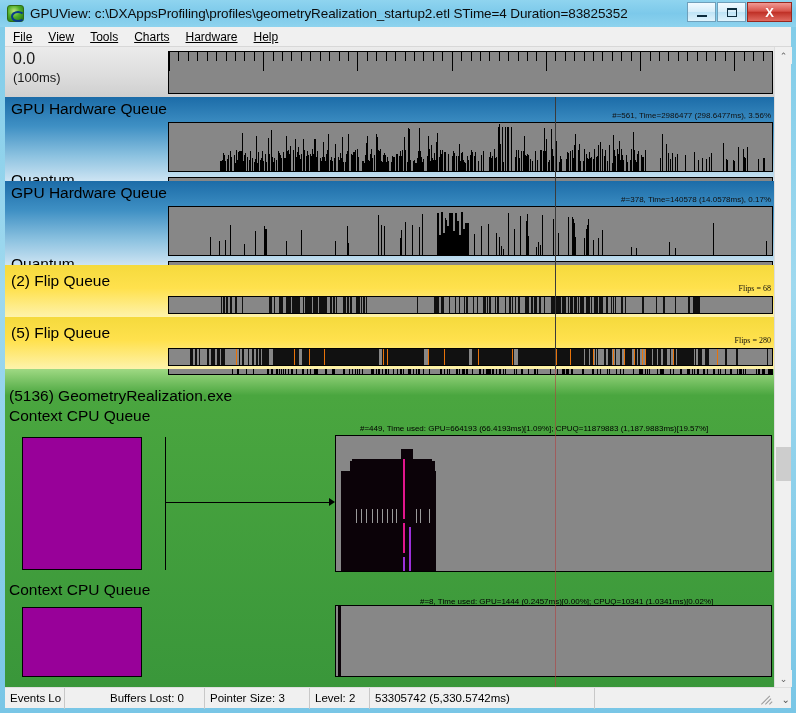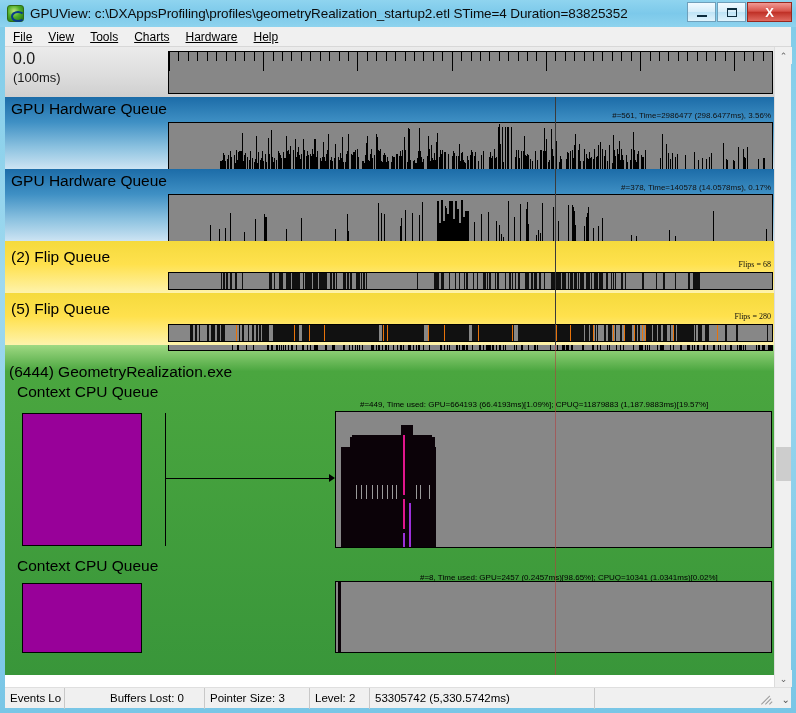--- a/index.html
+++ b/index.html
@@ -99,21 +99,21 @@
     position: absolute; background: #878787;
     border: 1px solid #000;
   }
   .ruler-track { left: 163px; top: 4px; width: 605px; height: 43px; }
   .tick { position: absolute; top: 0; width: 1px; background: #000; }
   .tick.minor { height: 9px; }
   .tick.major { height: 19px; }
 
   
   .row-gpu {
-    height: 72px;
+    height: 84px;
     background: linear-gradient(180deg,#1c6ca8 0%, #3f90c4 35%, #8cc2e0 70%, #cde4f3 100%);
   }
   .row-label {
     position: absolute; font-size: 15.5px; color: #000;
   }
   .gpu-title { left: 6px; top: 3px; }
   .gpu-quantum { left: 6px; top: 74px; }
   .stat-text {
     position: absolute; font-size: 8px; color: #101010;
     white-space: nowrap; font-family: "Liberation Sans", sans-serif;
@@ -132,21 +132,21 @@
   .flip-stat { right: 5px; top: 19px; font-family: Liberation Serif, serif; }
   .flip-track { left: 163px; top: 31px; width: 605px; height: 18px; }
   .flip-bar { position: absolute; top: 0; bottom: 0; background: #111; }
   .flip-orange { position: absolute; top: 0; bottom: 0; width: 1px; background: #e8730a; }
 
   
   .row-proc {
     background: linear-gradient(180deg,#9fd983 0%, #4aa63f 8%, #39963a 100%);
   }
   .proc-title { left: 4px; top: 18px; font-size: 15.5px; color: #000; position: absolute;}
-  .ctx-title  { position: absolute; left: 12px; top: 38px; font-size: 15.5px; color: #000;}
+  .ctx-title  { position: absolute; left: 4px; top: 38px; font-size: 15.5px; color: #000;}
   .proc-stat  { position: absolute; font-size: 8px; color: #000; white-space: nowrap; }
 
   .purple-box {
     position: absolute; background: #980199; border: 1px solid #000;
   }
   .vline { position: absolute; width: 1px; background: #000; }
   .arrow-line { position: absolute; height: 1px; background: #000; }
   .arrow-head {
     position: absolute; width: 0; height: 0;
     border-top: 4px solid transparent; border-bottom: 4px solid transparent;
@@ -1180,21 +1180,21 @@
           <div class="bar" style="left: 590px; width: 1px; height: 8px;"></div>
           <div class="bar" style="left: 593px; width: 1px; height: 8px;"></div>
           <div class="bar" style="left: 594px; width: 1px; height: 8px;"></div>
           <div class="bar" style="left: 595px; width: 1px; height: 8px;"></div>
           <div class="bar" style="left: 599px; width: 1px; height: 8px;"></div>
           <div class="bar" style="left: 600px; width: 1px; height: 8px;"></div>
           <div class="bar" style="left: 601px; width: 1px; height: 8px;"></div>
           <div class="bar" style="left: 602px; width: 1px; height: 8px;"></div>
         </div>
 
-      <div class="proc-title">(6444) GeometryRealization.exe</div>
+      <div class="proc-title">(5136) GeometryRealization.exe</div>
       <div class="ctx-title">Context CPU Queue</div>
       <div class="proc-stat" style="left:355px;top:55px;">#=449, Time used: GPU=664193 (66.4193ms)[1.09%]; CPUQ=11879883 (1,187.9883ms)[19.57%]</div>
 
       <div class="purple-box" style="left:17px;top:68px;width:120px;height:133px;"></div>
 
       <div class="vline" style="left:160px;top:68px;height:133px;"></div>
       <div class="arrow-line" style="left:160px;top:133px;width:164px;"></div>
       <div class="arrow-head" style="left:324px;top:129px;"></div>
 
       <div class="ctx-track" id="ctx-track-1" style="left:330px;top:66px;width:437px;height:137px;">
@@ -1219,21 +1219,21 @@
           <div class="gray-tick" style="left: 93px; bottom: 48px; height: 14px;"></div>
           <div class="pink-bar" style="left: 67px; bottom: 52px; height: 60px;"></div>
           <div class="pink-bar" style="left: 67px; bottom: 18px; height: 30px;"></div>
           <div class="violet-bar" style="left: 73px; bottom: 10px; height: 34px;"></div>
           <div class="violet-bar" style="left: 67px; bottom: 0px; height: 14px;"></div>
           <div class="violet-bar" style="left: 73px; bottom: 0px; height: 12px;"></div>
           <div class="pink-bar" style="left: 67px; bottom: 88px; height: 22px;"></div>
         </div>
 
       <div class="ctx-title" style="top:212px;">Context CPU Queue</div>
-      <div class="proc-stat" style="left:415px;top:228px;">#=8, Time used: GPU=2457 (0.2457ms)[98.65%]; CPUQ=10341 (1.0341ms)[0.02%]</div>
+      <div class="proc-stat" style="left:415px;top:228px;">#=8, Time used: GPU=1444 (0.2457ms)[0.00%]; CPUQ=10341 (1.0341ms)[0.02%]</div>
 
       <div class="purple-box" style="left:17px;top:238px;width:120px;height:70px;"></div>
 
       <div class="ctx-track" id="ctx-track-2" style="left:330px;top:236px;width:437px;height:72px;">
           <div style="position: absolute; left: 2px; top: 0px; width: 3px; height: 70px; background: rgb(11, 2, 8);"></div>
         </div>
 
       <div class="cursor-line" style="left:550px;height:330px;background:#b04040;opacity:.6;"></div>
     </div>
 

